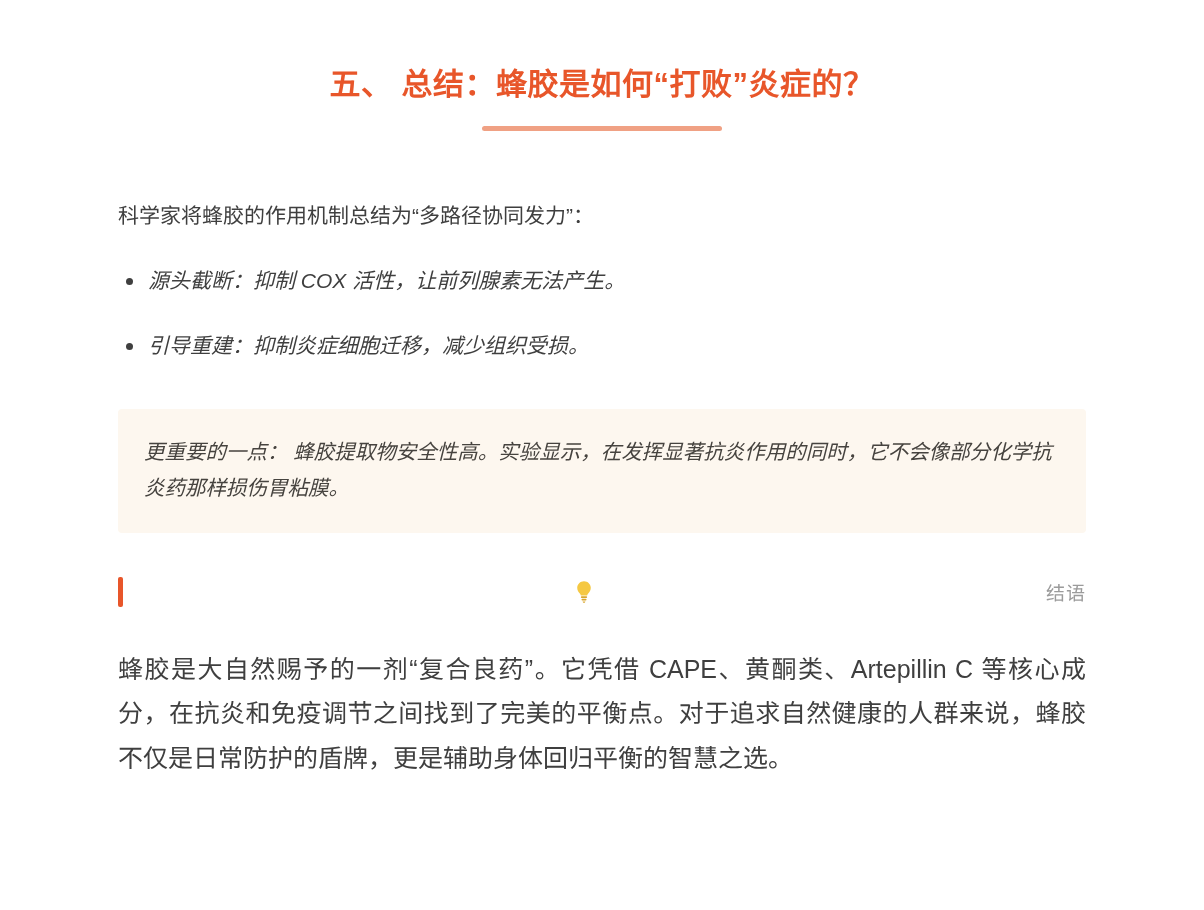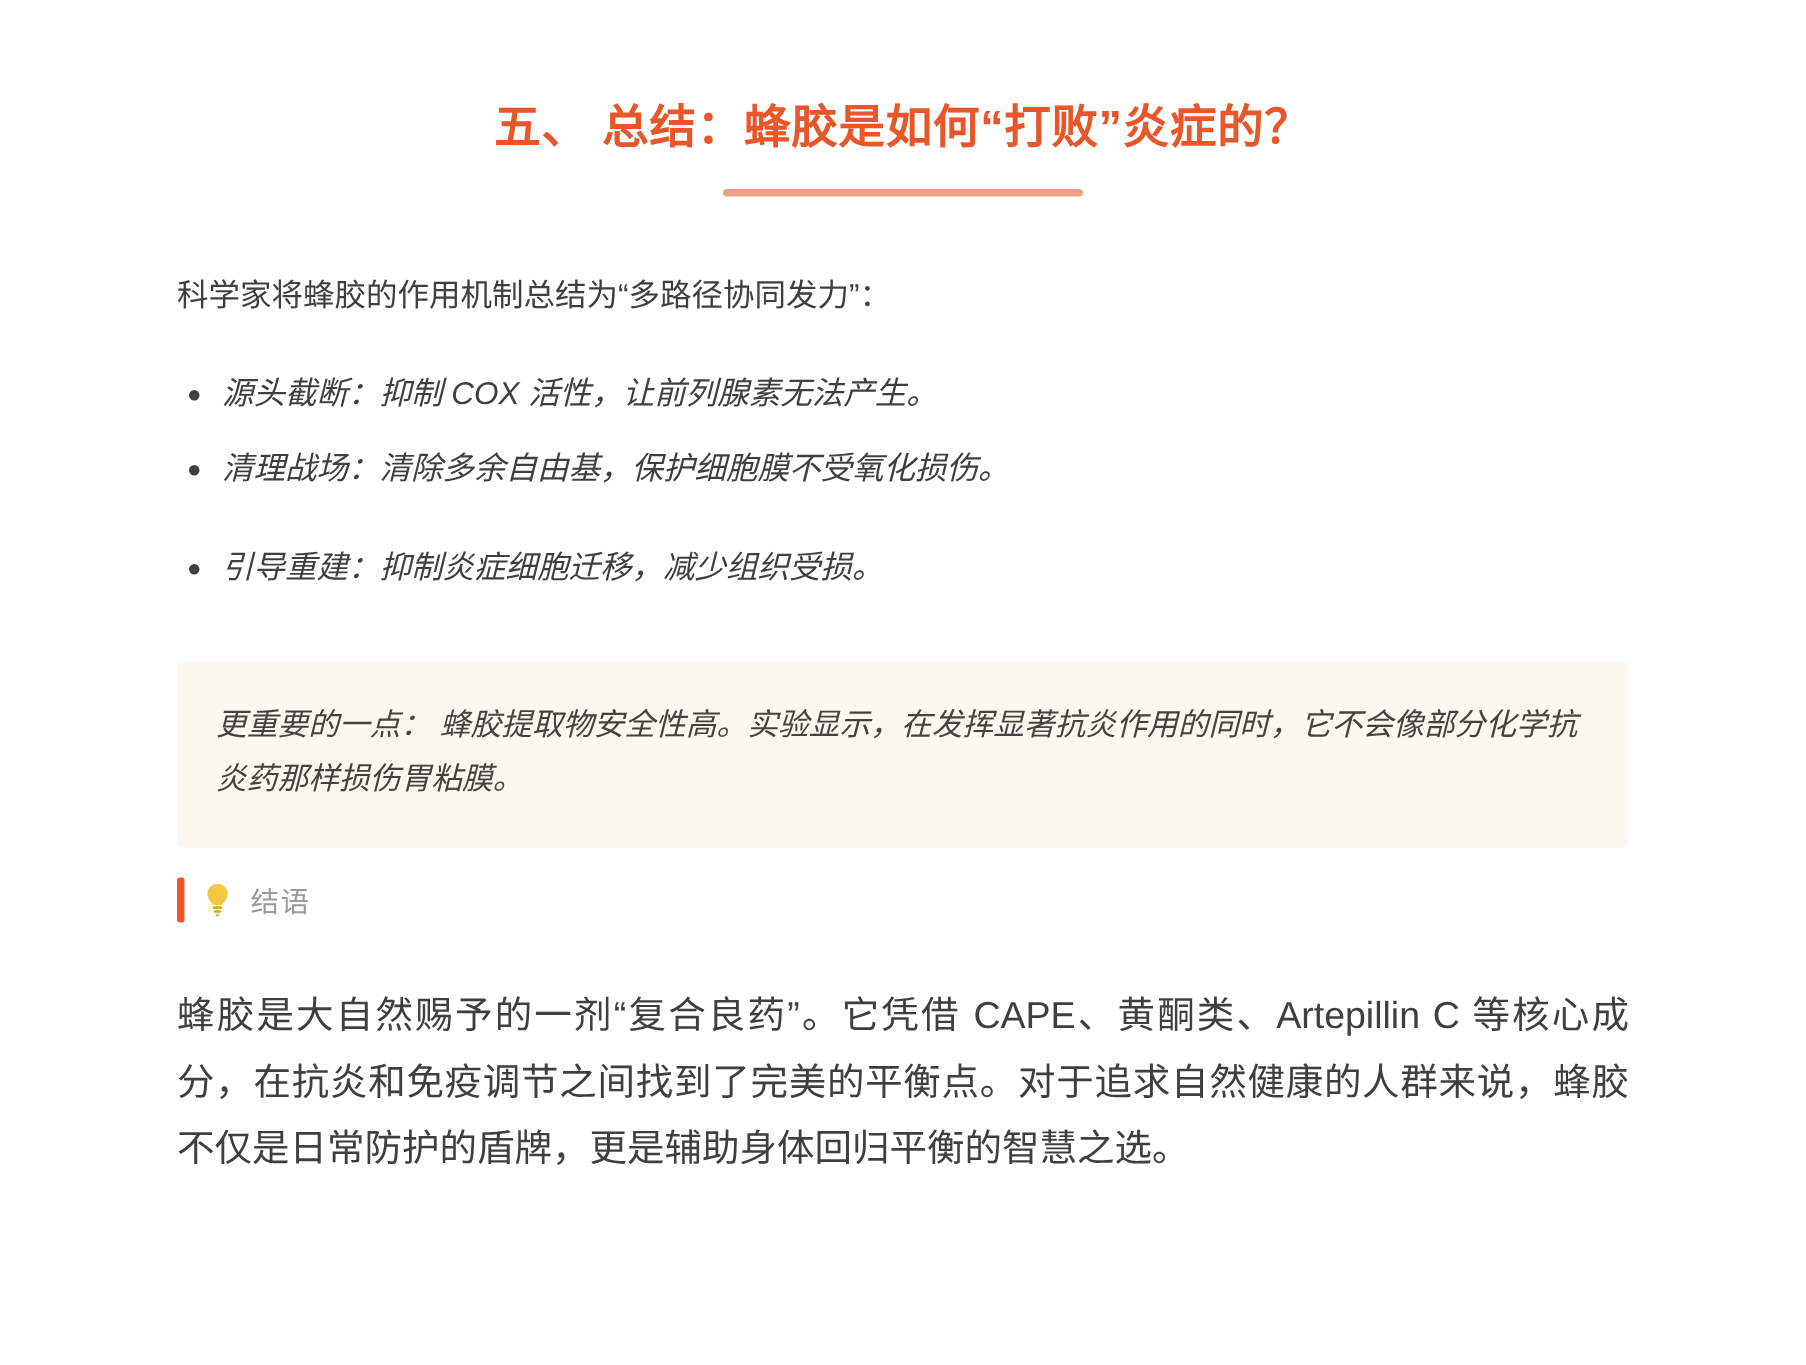--- a/index.html
+++ b/index.html
@@ -40,21 +40,21 @@
     background: #f0a184;
     margin: 21px auto 0 auto;
   }
 
   
   .content {
     padding: 0 118px;
     box-sizing: border-box;
   }
   .lead {
-    margin-top: 50px;
+    margin-top: 68px;
     font-size: 21px;
     line-height: 1.6;
     color: #3f3f3f;
   }
 
   .bullets {
     margin: 32px 0 0 0;
     padding: 0;
     list-style: none;
     font-style: italic;
@@ -90,24 +90,25 @@
   .note-box p {
     margin: 0;
     font-size: 20.5px;
     line-height: 1.75;
     color: #46433f;
     font-style: italic;
   }
 
   
   .marker-row {
-    margin-top: 20px;
+    margin-top: 44px;
     display: flex;
     align-items: center;
     gap: 11px;
+    justify-content: space-between;
   }
   .marker-bar {
     width: 5px;
     height: 30px;
     background: #e8562a;
     border-radius: 2px;
     flex: 0 0 auto;
   }
   .bulb-icon {
     width: 22px;
@@ -139,21 +140,20 @@
     <h1 class="title">五、 总结：蜂胶是如何“打败”炎症的？</h1>
     <div class="title-underline"></div>
   </div>
 
   <div class="content">
 
     <p class="lead">科学家将蜂胶的作用机制总结为“多路径协同发力”：</p>
 
     <ul class="bullets">
       <li>源头截断：抑制 COX 活性，让前列腺素无法产生。</li>
-      <li>清理战场：清除多余自由基，保护细胞膜不受氧化损伤。</li>
       <li>引导重建：抑制炎症细胞迁移，减少组织受损。</li>
     </ul>
 
     <div class="note-box">
       <p>更重要的一点： 蜂胶提取物安全性高。实验显示，在发挥显著抗炎作用的同时，它不会像部分化学抗炎药那样损伤胃粘膜。</p>
     </div>
 
     <div class="marker-row">
       <div class="marker-bar"></div>
       <svg class="bulb-icon" viewBox="0 0 24 28" aria-hidden="true">

